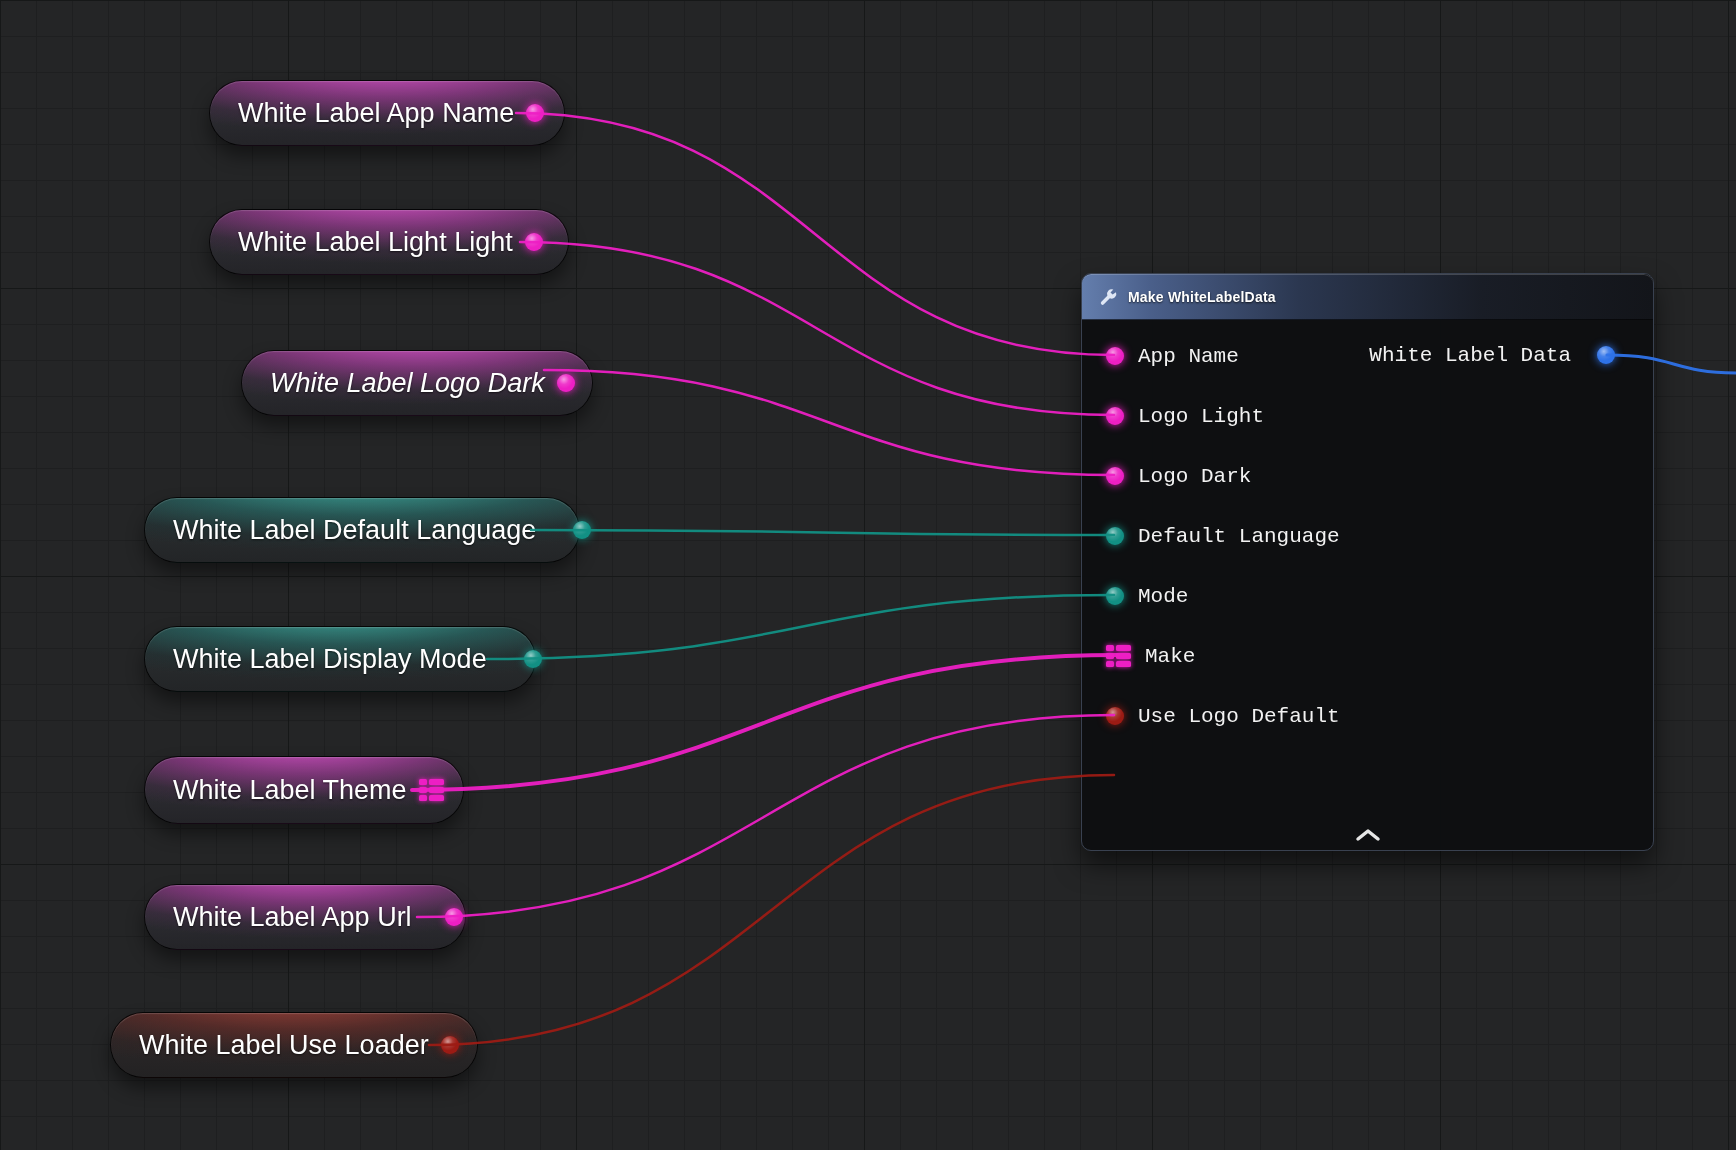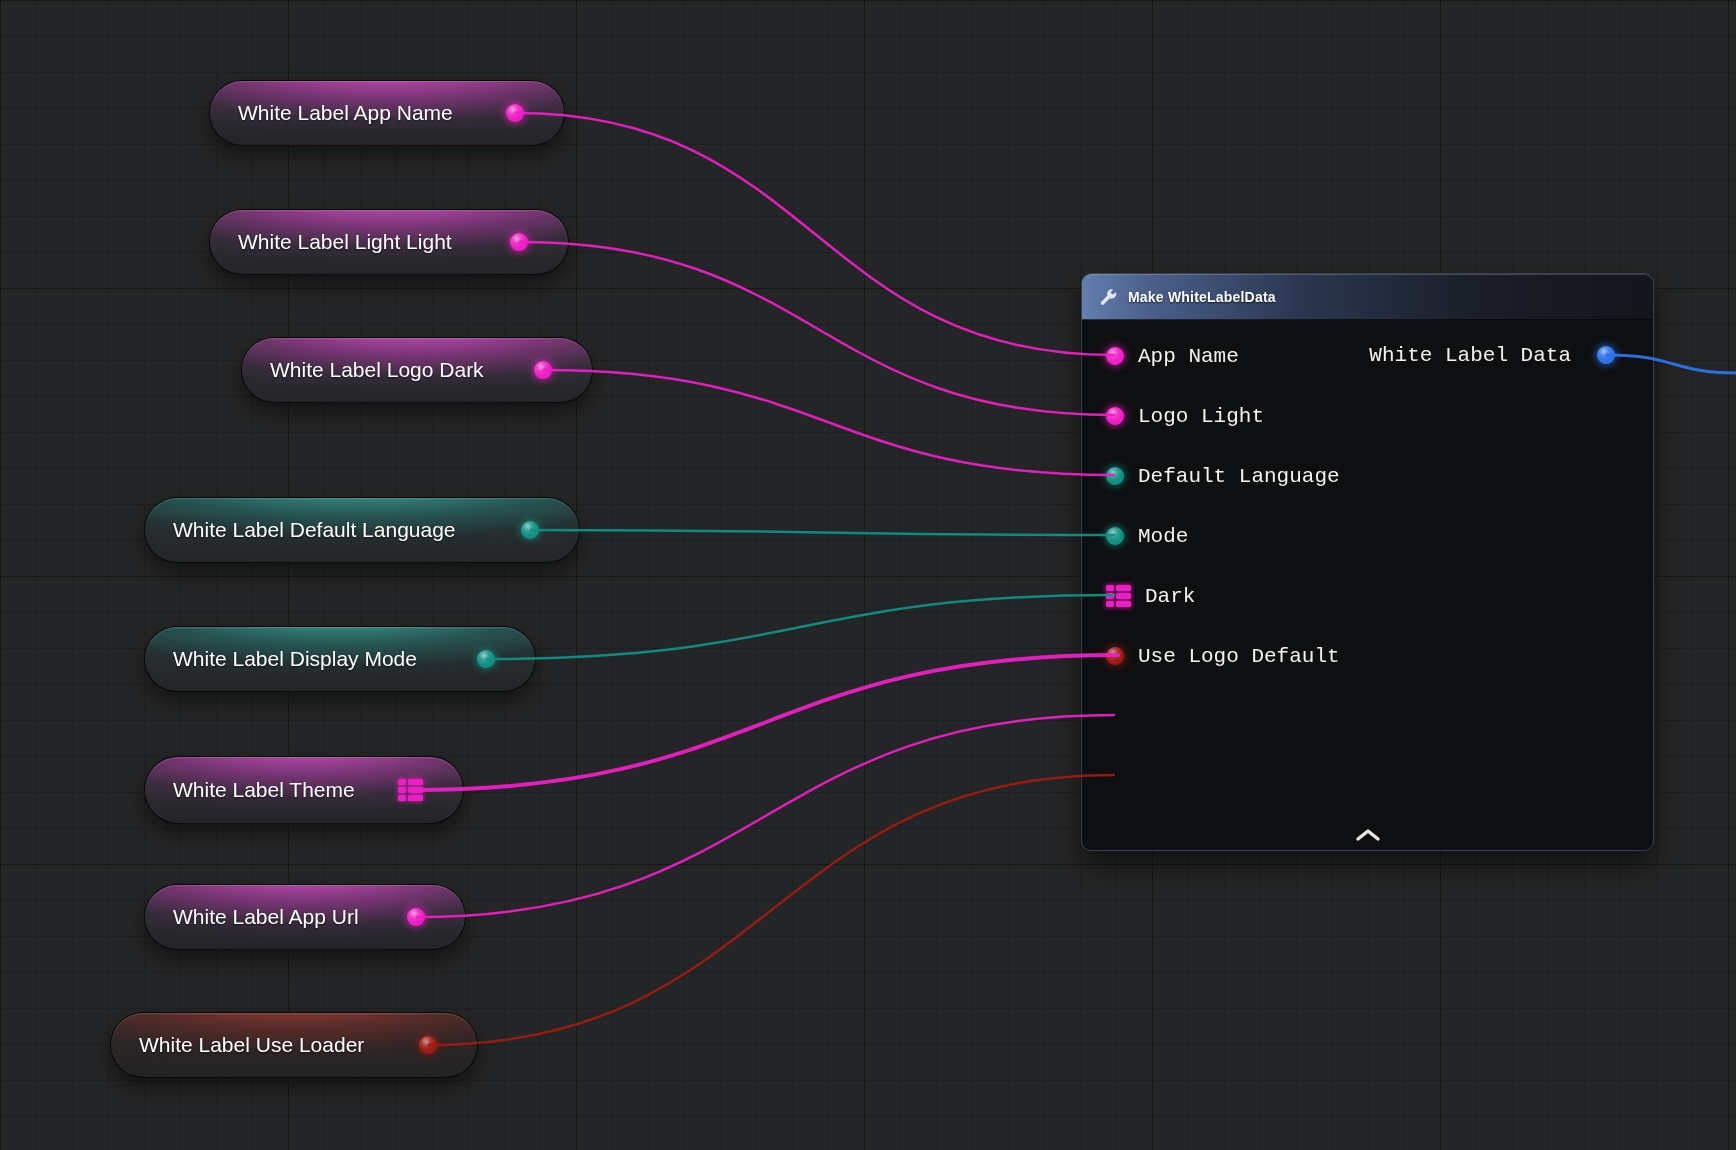--- a/index.html
+++ b/index.html
@@ -26,23 +26,23 @@
     display: flex;
     align-items: center;
     gap: 12px;
     padding: 0 40px 0 28px;
     border-radius: 34px;
     border: 1px solid rgba(0,0,0,0.85);
     box-shadow: 0 10px 18px rgba(0,0,0,0.45), inset 0 1px 1px rgba(255,255,255,0.16);
   }
   .getter-label {
     flex: 1;
-    text-align: left;
+    text-align: right;
     color: #ffffff;
-    font-size: 21px;
+    font-size: 27px;
     white-space: nowrap;
     text-shadow: 0 1px 2px rgba(0,0,0,0.6);
   }
   .tint-pink { background:
     radial-gradient(130% 150% at 50% -25%, rgba(233,84,216,0.90) 0%, rgba(168,58,158,0.60) 35%, rgba(84,45,86,0.28) 58%, rgba(0,0,0,0) 72%),
     linear-gradient(180deg, #343038 0%, #2a2a2f 60%, #242428 100%); }
   .tint-teal { background:
     radial-gradient(130% 150% at 50% -25%, rgba(64,186,172,0.85) 0%, rgba(36,118,112,0.55) 35%, rgba(24,58,58,0.25) 58%, rgba(0,0,0,0) 72%),
     linear-gradient(180deg, #2c3134 0%, #272a2c 60%, #232527 100%); gap: 37px; }
   .tint-red { background:
@@ -140,21 +140,21 @@
 <div id="canvas">
 
 <div class="getter tint-pink" style="left: 209px; top: 80px; width: 356px; height: 66px;">
       <span class="getter-label">White Label App Name</span>
       <span class="pin-dot" style="--pc: #ed1fc4;"></span>
     </div>
     <div class="getter tint-pink" style="left: 209px; top: 209px; width: 360px; height: 66px;">
       <span class="getter-label">White Label Light Light</span>
       <span class="pin-dot" style="--pc: #ed1fc4;"></span>
     </div>
-    <div class="getter tint-pink" style="left: 241px; top: 337px; width: 352px; height: 66px;">
+    <div class="getter tint-pink" style="left: 241px; top: 350px; width: 352px; height: 66px; font-style: italic;">
       <span class="getter-label">White Label Logo Dark</span>
       <span class="pin-dot" style="--pc: #ed1fc4;"></span>
     </div>
     <div class="getter tint-teal" style="left: 144px; top: 497px; width: 436px; height: 66px;">
       <span class="getter-label">White Label Default Language</span>
       <span class="pin-dot" style="--pc: #129084;"></span>
     </div>
     <div class="getter tint-teal" style="left: 144px; top: 626px; width: 392px; height: 66px;">
       <span class="getter-label">White Label Display Mode</span>
       <span class="pin-dot" style="--pc: #129084;"></span>
@@ -188,37 +188,41 @@
       <div class="make-body">
         <div class="make-row">
           <span class="pin-dot" style="--pc: #ed1fc4;"></span>
           <span class="make-row-label">App Name</span>
         </div>
         <div class="make-row">
           <span class="pin-dot" style="--pc: #ed1fc4;"></span>
           <span class="make-row-label">Logo Light</span>
         </div>
         <div class="make-row">
+          <span class="pin-dot" style="--pc: #ed1fc4;"></span>
+          <span class="make-row-label">Logo Dark</span>
+        </div>
+        <div class="make-row">
           <span class="pin-dot" style="--pc: #129084;"></span>
           <span class="make-row-label">Default Language</span>
         </div>
         <div class="make-row">
           <span class="pin-dot" style="--pc: #129084;"></span>
           <span class="make-row-label">Mode</span>
         </div>
         <div class="make-row">
           <span class="pin-grid" style="--pc: #ed1fc4;">
             <i></i>
             <i></i>
             <i></i>
             <i></i>
             <i></i>
             <i></i>
           </span>
-          <span class="make-row-label">Dark</span>
+          <span class="make-row-label">Make</span>
         </div>
         <div class="make-row">
           <span class="pin-dot" style="--pc: #9c1b14;"></span>
           <span class="make-row-label">Use Logo Default</span>
         </div>
         <div class="make-output">
           <span class="make-row-label">White Label Data</span>
           <span class="pin-dot" style="--pc: #2e72e8;"></span>
         </div>
         <div class="make-collapse">

